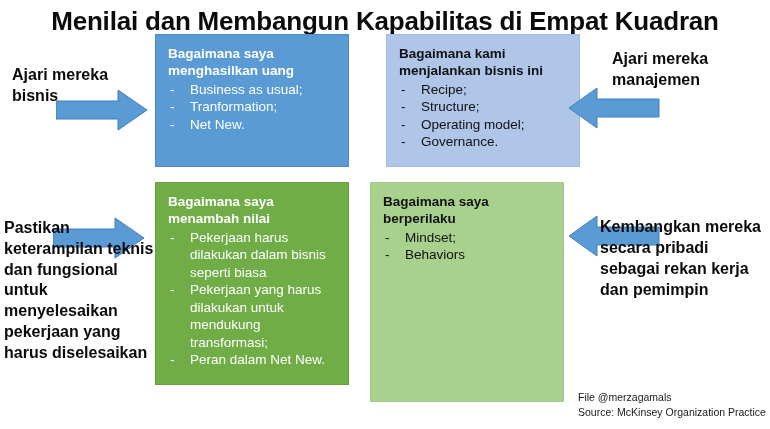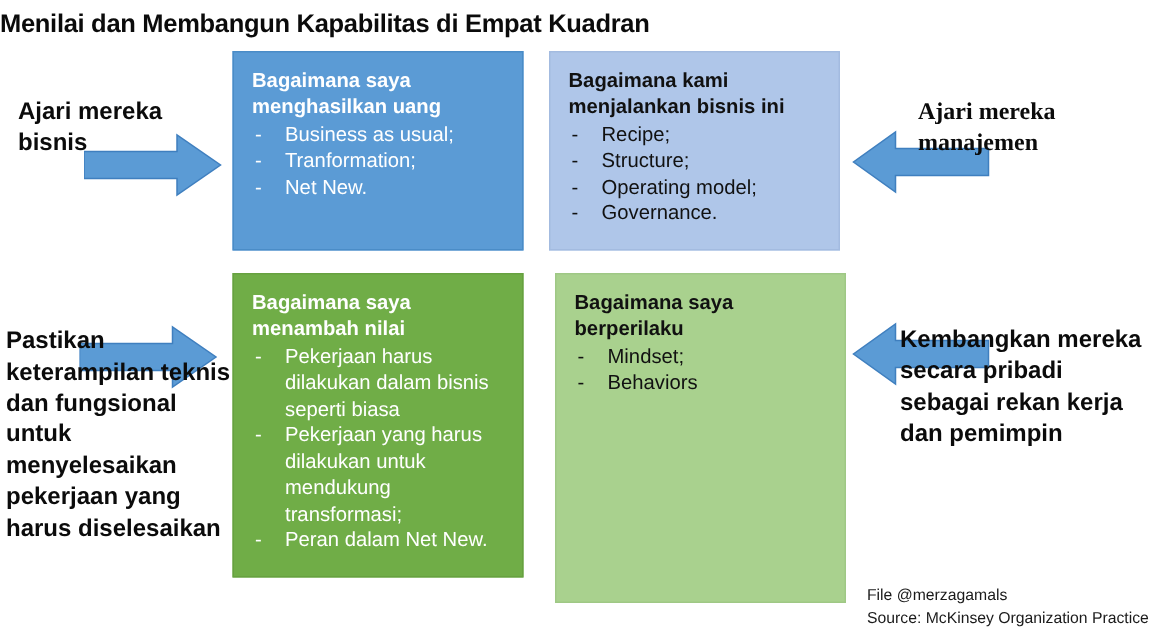--- a/index.html
+++ b/index.html
@@ -17,41 +17,42 @@
     background: #ffffff;
     overflow: hidden;
   }
 
   
   .title {
     position: absolute;
     left: 0;
     top: 6px;
     width: 770px;
-    font-size: 17px;
+    text-align: center;
+    font-size: 26px;
     font-weight: bold;
     color: #0b0b0b;
     letter-spacing: -0.2px;
     white-space: nowrap;
   }
 
   
   .panel {
     position: absolute;
     box-sizing: border-box;
     padding: 10px 8px 6px 10px;
   }
   .panel-tl {
     left: 155px; top: 34px; width: 194px; height: 133px;
     background: #5B9BD5;
     color: #ffffff;
     border: 1px solid #4a8cc7;
   }
   .panel-tr {
-    left: 366px; top: 34px; width: 194px; height: 133px;
+    left: 386px; top: 34px; width: 194px; height: 133px;
     background: #AFC6E9;
     color: #111111;
     border: 1px solid #a3bbe0;
   }
   .panel-bl {
     left: 155px; top: 182px; width: 194px; height: 203px;
     background: #70AD47;
     color: #ffffff;
     border: 1px solid #67a140;
   }
@@ -90,21 +91,21 @@
   .caption {
     position: absolute;
     font-size: 16px;
     font-weight: bold;
     color: #0b0b0b;
     line-height: 1.33;
     z-index: 3;
   }
   .cap-tl { left: 12px; top: 64px; width: 140px; text-align: left; }
   .cap-bl { left: 4px; top: 218px; width: 150px; text-align: left; line-height: 1.3; }
-  .cap-tr { left: 612px; top: 64px; width: 152px; text-align: left; font-family: Liberation Serif, serif; }
+  .cap-tr { left: 612px; top: 48px; width: 152px; text-align: left; }
   .cap-br { left: 600px; top: 216px; width: 164px; text-align: left; line-height: 1.32; }
 
   
   .arrow {
     position: absolute;
     z-index: 2;
   }
   .arrow svg { display: block; }
 
   .arr-tl { left: 56px; top: 88px; }

